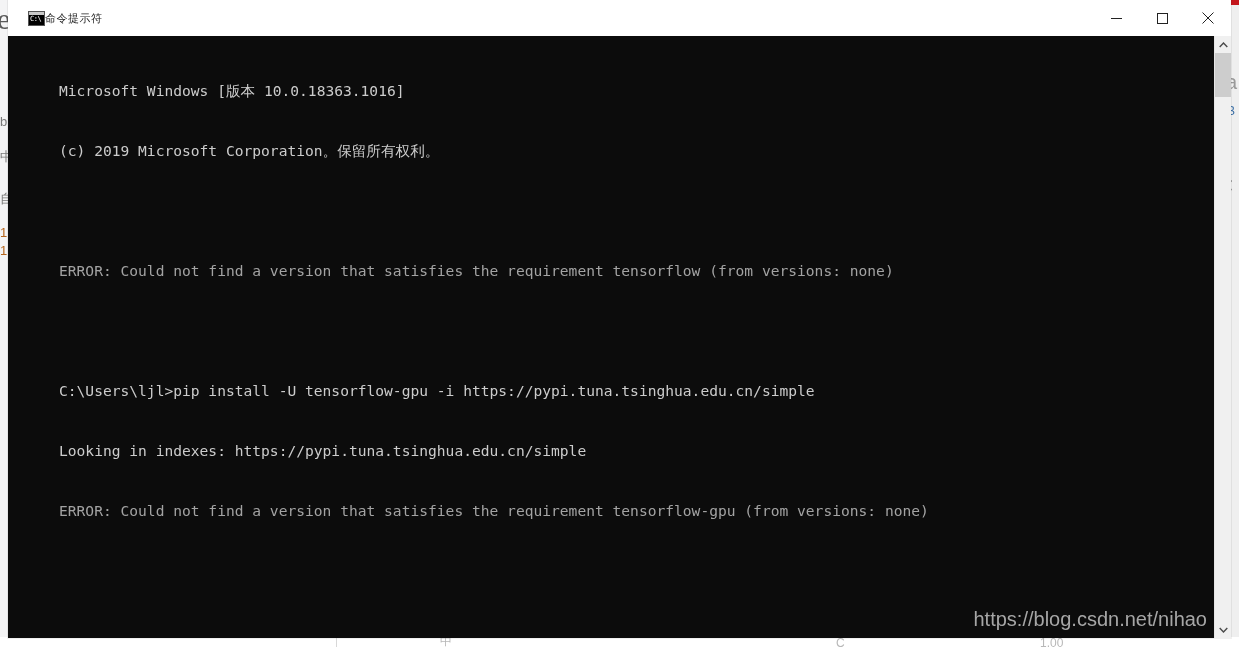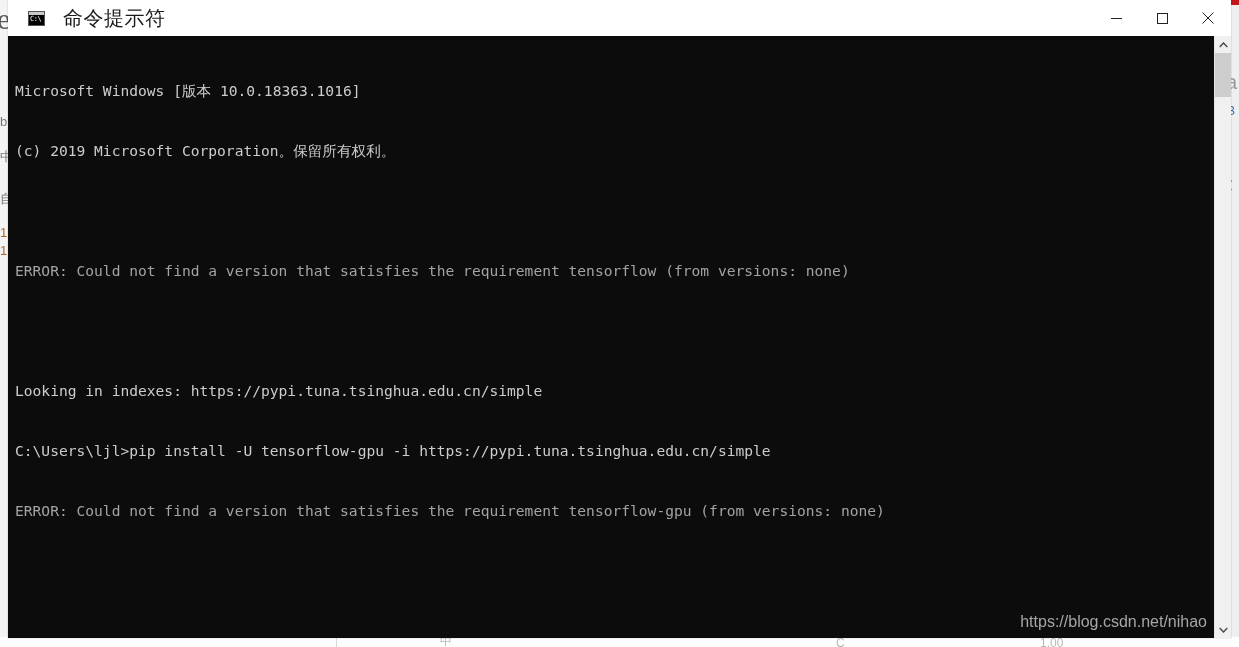--- a/index.html
+++ b/index.html
@@ -138,22 +138,22 @@
   .title-icon::after {
     content: "C:\\";
     position: absolute;
     left: 1px; top: 3px;
     font-size: 7px;
     color: #ffffff;
     font-family: "DejaVu Sans Mono", monospace;
     letter-spacing: -0.5px;
   }
   .title-text {
-    margin-left: 18px;
-    font-size: 20px;
+    margin-left: 0;
+    font-size: 11px;
     color: #1a1a1a;
     font-family: "Liberation Sans", sans-serif;
     letter-spacing: 0.5px;
   }
   .win-buttons {
     position: absolute;
     right: 0;
     top: 0;
     height: 36px;
     display: flex;
@@ -179,21 +179,21 @@
   .console-text {
     position: absolute;
     left: 7px;
     top: 5px;
     font-family: "DejaVu Sans Mono", "Liberation Mono", monospace;
     font-size: 14.6px;
     line-height: 20px;
     white-space: pre;
     letter-spacing: 0px;
   }
-  .ln { display: block; height: 20px; }
+  .ln { display: block; height: 20px; margin-left: 44px; }
   .c-white { color: #cccccc; }
   .c-red   { color: #a3a3a3; }
 
   
   .console-scrollbar {
     position: absolute;
     right: 0;
     top: 0;
     width: 17px;
     height: 602px;
@@ -221,21 +221,21 @@
     top: 17px;
     width: 16px;
     height: 44px;
     background: #cdcdcd;
   }
 
   .watermark {
     position: absolute;
     right: 24px;
     bottom: 7px;
-    font-size: 16px;
+    font-size: 20px;
     color: #a6a6a6;
     font-family: "Liberation Sans", sans-serif;
     white-space: nowrap;
     pointer-events: none;
   }
 </style>
 </head>
 <body>
 
 <div id="root">
@@ -291,22 +291,22 @@
       </div>
     </div>
 
     <div class="console-body">
       <div class="console-text">
         <span class="ln c-white">Microsoft Windows [版本 10.0.18363.1016]</span>
         <span class="ln c-white">(c) 2019 Microsoft Corporation。保留所有权利。</span>
         <span class="ln c-white"></span>
         <span class="ln c-red">ERROR: Could not find a version that satisfies the requirement tensorflow (from versions: none)</span>
         <span class="ln c-white"></span>
+        <span class="ln c-white">C:\Users\ljl&gt;pip install -U tensorflow-gpu -i https://pypi.tuna.tsinghua.edu.cn/simple</span>
         <span class="ln c-white">Looking in indexes: https://pypi.tuna.tsinghua.edu.cn/simple</span>
-        <span class="ln c-white">C:\Users\ljl&gt;pip install -U tensorflow-gpu -i https://pypi.tuna.tsinghua.edu.cn/simple</span>
         <span class="ln c-red">ERROR: Could not find a version that satisfies the requirement tensorflow-gpu (from versions: none)</span>
         
         
         
         
         
         
         
         
         

